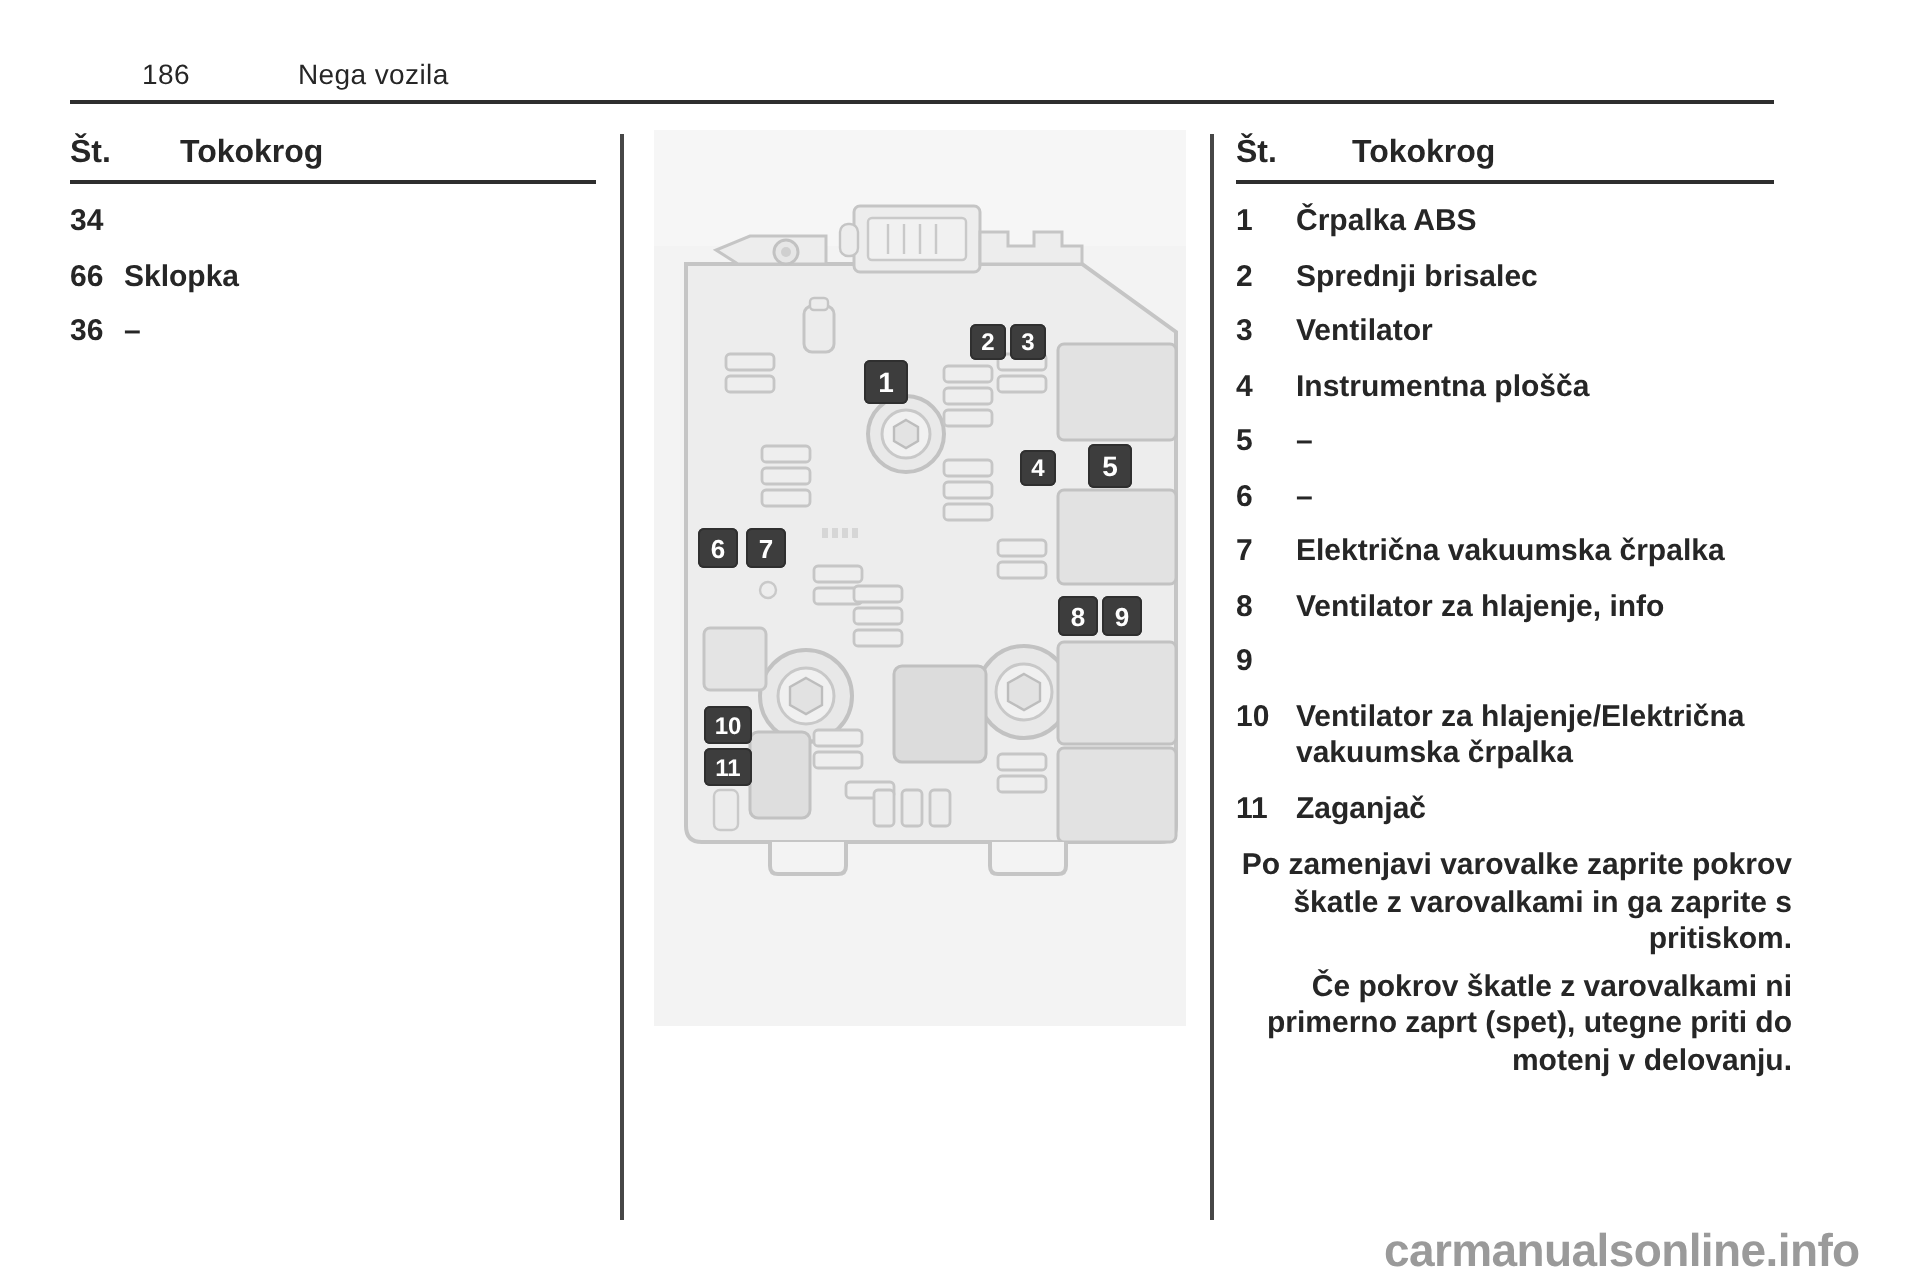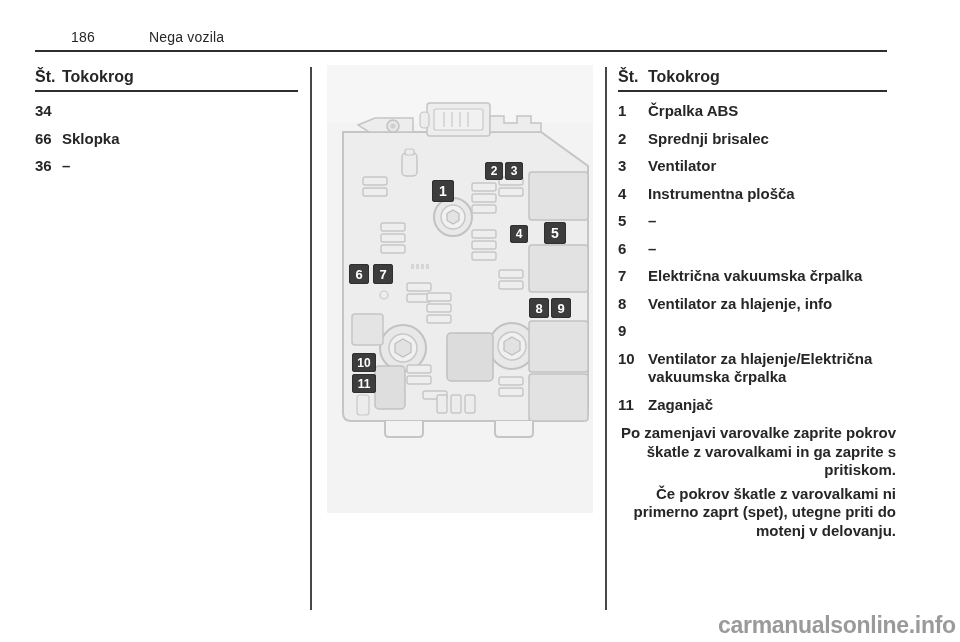--- a/index.html
+++ b/index.html
@@ -8,21 +8,21 @@
 
   
   .hdr{position:absolute;left:35px;top:29px;font-size:14px;font-weight:normal;letter-spacing:.2px;margin-left:36px;}
   .pagenum{display:inline-block;width:78px;}
   .hdr-rule{position:absolute;left:35px;top:50px;width:852px;height:2px;background:#2e2e2e;}
 
   
   .col{position:absolute;top:68px;}
   .col-left{left:35px;width:268px;}
   .col-right{left:618px;width:290px;}
-  .thead{display:flex;font-size:16px;font-weight:bold;line-height:17px;}
+  .thead{display:flex;font-size:16px;font-weight:bold;line-height:17px;gap:28px;}
   .thead .tno{width:27px;flex:none;}
   .col-right .thead .tno{width:30px;}
   .thead-rule{height:2px;background:#2e2e2e;margin-top:5px;margin-bottom:10px;}
   .col-left .thead-rule{width:263px;}
   .col-right .thead-rule{width:269px;}
   .trow{display:flex;font-size:15px;font-weight:bold;line-height:18.5px;margin-bottom:9px;}
   .trow .tno{width:27px;flex:none;}
   .col-right .trow .tno{width:30px;}
   .trow .tcircuit{flex:1;}
 
@@ -35,21 +35,21 @@
   .vdiv-right{left:605px;}
 
   
   .center{position:absolute;left:327px;top:65px;width:266px;height:448px;margin:0;background:#f3f3f3;}
   .center svg{display:block;}
   .flabel{position:absolute;display:flex;align-items:center;justify-content:center;
           background:#3d3d3d;color:#ffffff;font-weight:bold;border-radius:3px;
           font-size:13px;box-shadow:0 0 0 1px #2f2f2f inset;}
 
   
-  .watermark{position:absolute;left:718px;top:612px;font-size:23px;font-weight:bold;
+  .watermark{position:absolute;left:692px;top:612px;font-size:23px;font-weight:bold;
              color:#9a9a9a;letter-spacing:-.3px;}
 </style>
 </head>
 <body>
 
 <div class="page">
 
   <div class="hdr">
     <span class="pagenum">186</span><span class="chapter">Nega vozila</span>
   </div>

